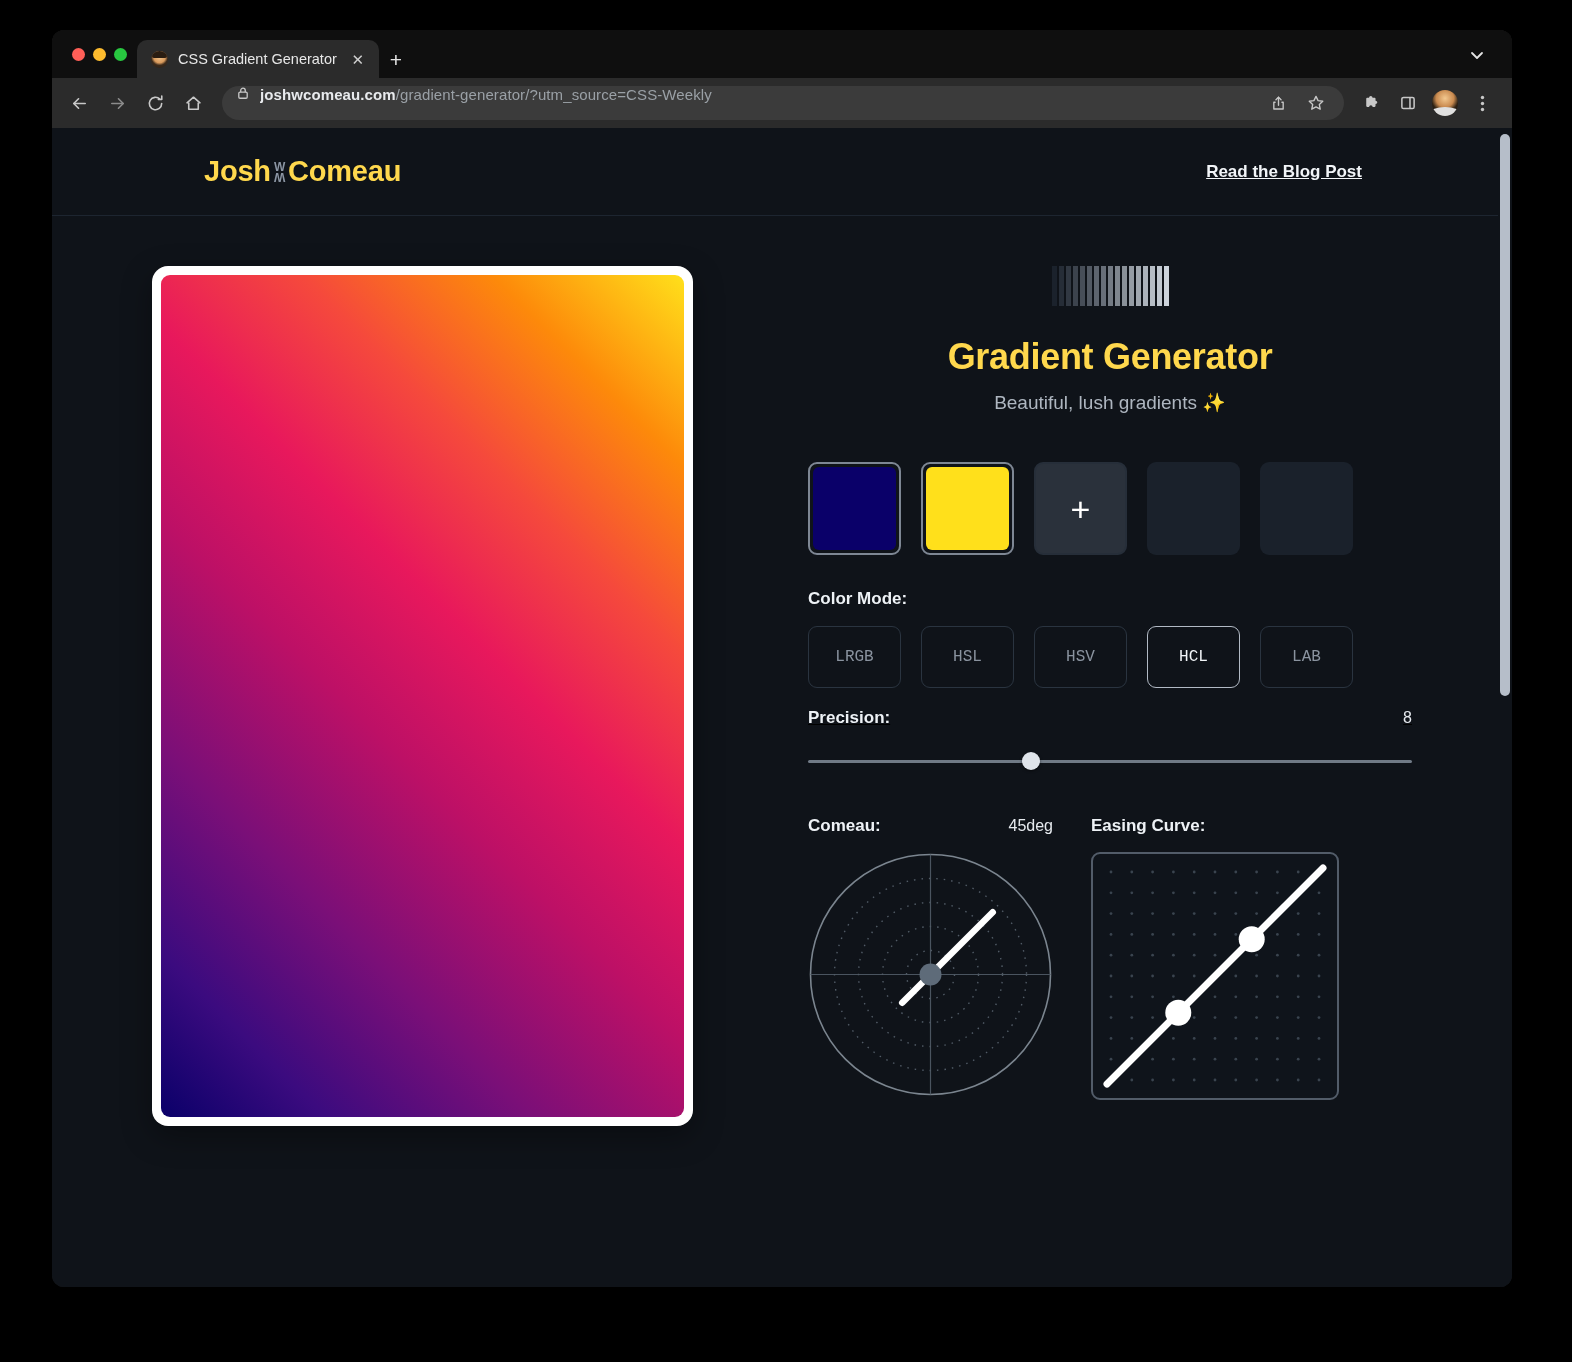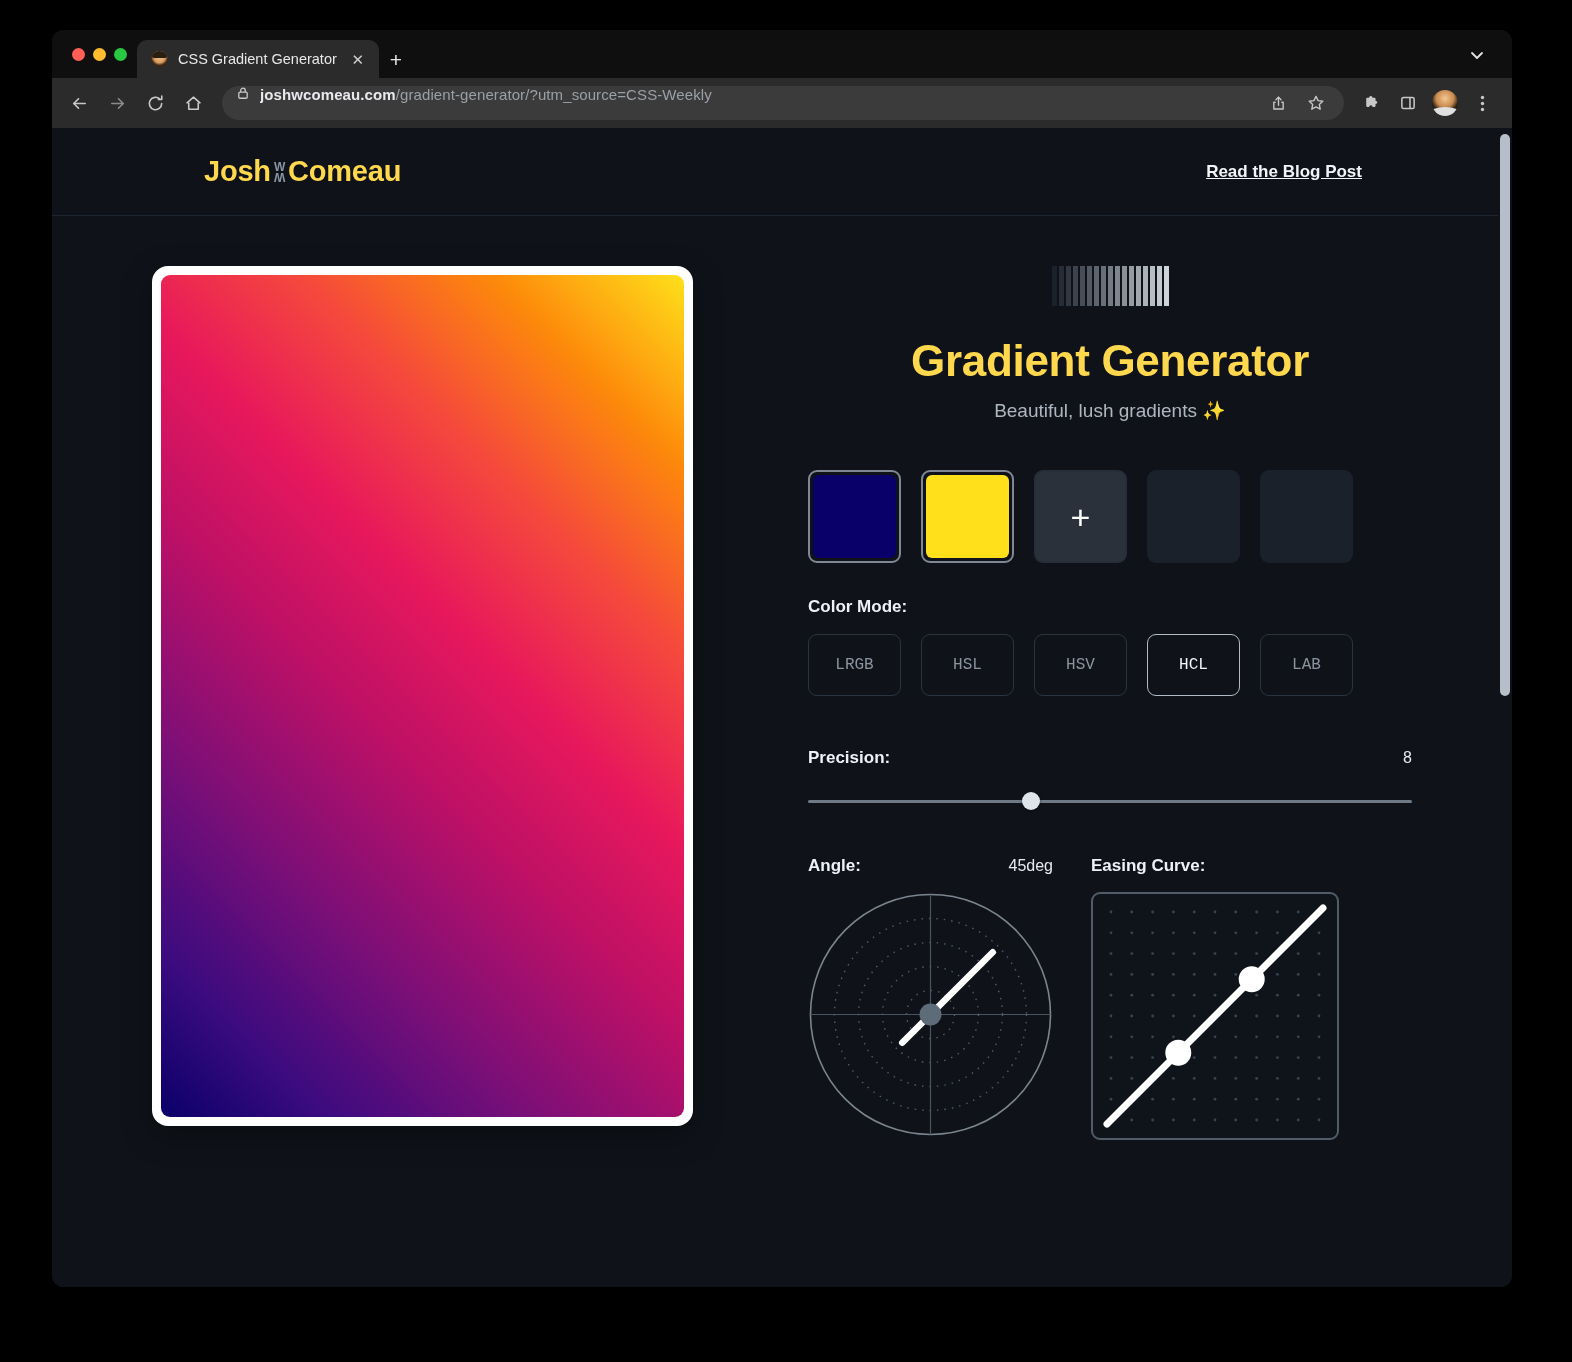--- a/index.html
+++ b/index.html
@@ -246,21 +246,21 @@
   .barcode {
     display: flex;
     justify-content: center;
     gap: 2px;
     margin-bottom: 30px;
   }
   .barcode .bar { width: 5px; height: 40px; }
 
   .app-title {
     text-align: center;
-    font-size: 44px;
+    font-size: 36px;
     font-weight: 700;
     color: #ffd84d;
     letter-spacing: -0.3px;
   }
   .app-subtitle {
     text-align: center;
     font-size: 19px;
     color: #aeb6c0;
     margin-top: 13px;
   }
@@ -566,36 +566,36 @@
           <div class="field-label">Color Mode:</div>
           <div class="mode-row" id="mode-row">
               <button class="mode-btn">LRGB</button>
               <button class="mode-btn">HSL</button>
               <button class="mode-btn">HSV</button>
               <button class="mode-btn selected">HCL</button>
               <button class="mode-btn">LAB</button>
             </div>
         </div>
 
-        <div class="field" style="margin-top:52px;">
+        <div class="field" style="margin-top:20px;text-decoration:underline;">
           <div class="field-head">
             <span class="field-label">Precision:</span>
             <span class="field-value">8</span>
           </div>
           <div class="slider-wrap">
             <div class="slider-track"></div>
             <div class="slider-thumb" id="precision-thumb" style="left: calc(37% - 9px);"></div>
           </div>
         </div>
 
         <div class="bottom-row">
 
           <div class="panel-angle">
             <div class="field-head">
-              <span class="field-label">Angle:</span>
+              <span class="field-label">Comeau:</span>
               <span class="field-value">45deg</span>
             </div>
             <div class="angle-dial">
               <svg width="245" height="245" viewBox="0 0 245 245">
                 <circle cx="122.5" cy="122.5" r="120" fill="none" stroke="#7b858f" stroke-width="1.6"></circle>
                 <line x1="122.5" y1="2.5" x2="122.5" y2="242.5" stroke="#4a545f" stroke-width="1.2"></line>
                 <line x1="2.5" y1="122.5" x2="242.5" y2="122.5" stroke="#4a545f" stroke-width="1.2"></line>
                 <circle cx="122.5" cy="122.5" r="96" fill="none" stroke="#515b66" stroke-width="1.4" stroke-dasharray="1.5 6"></circle>
                 <circle cx="122.5" cy="122.5" r="72" fill="none" stroke="#515b66" stroke-width="1.4" stroke-dasharray="1.5 6"></circle>
                 <circle cx="122.5" cy="122.5" r="48" fill="none" stroke="#515b66" stroke-width="1.4" stroke-dasharray="1.5 6"></circle>

